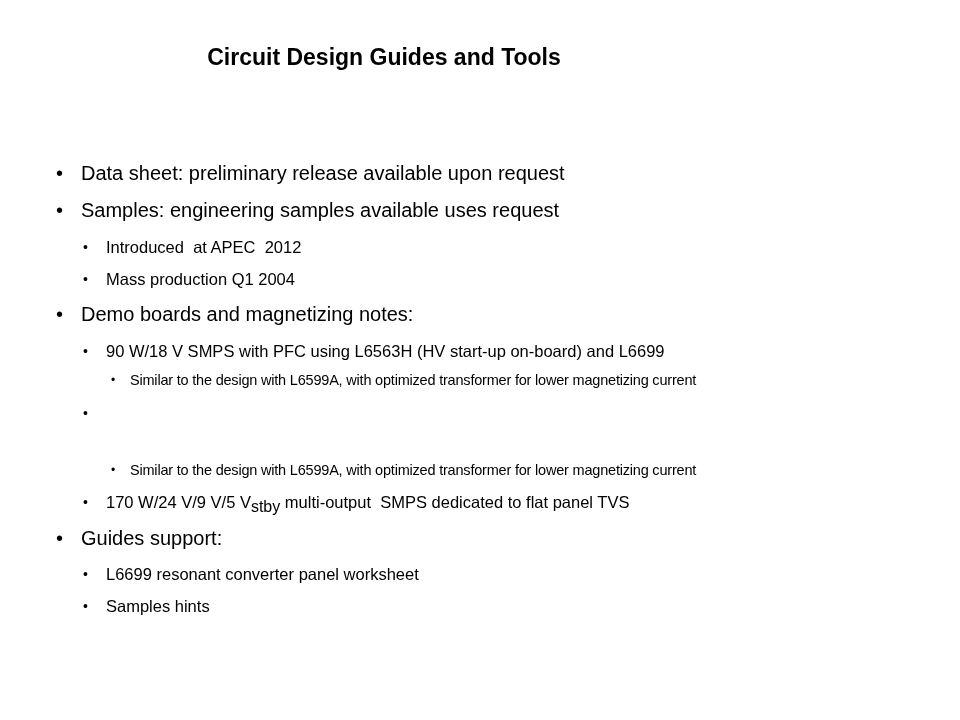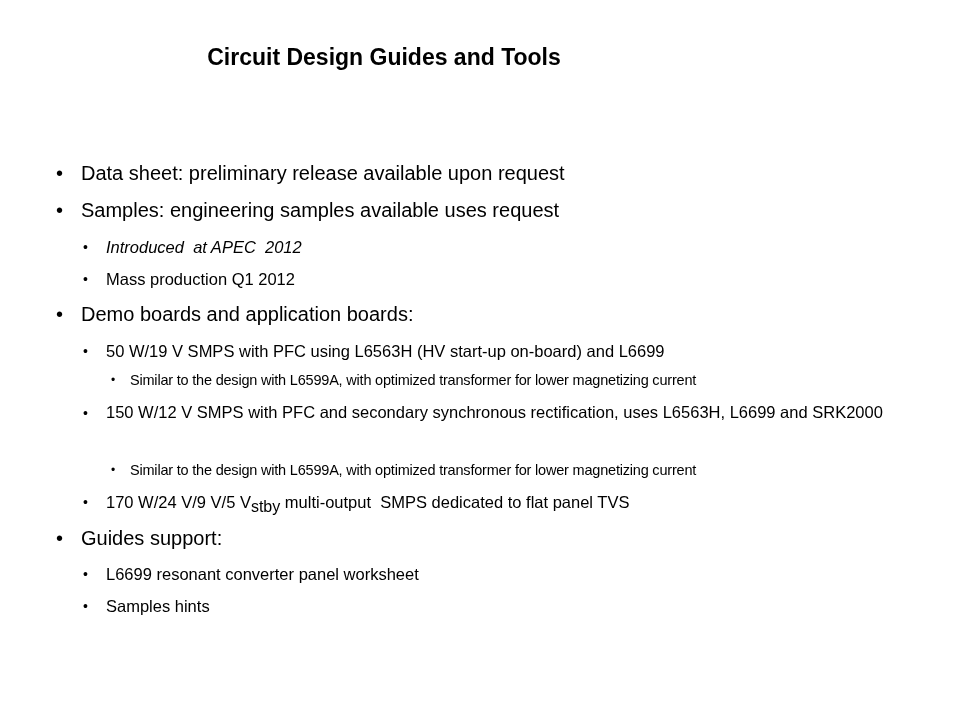--- a/index.html
+++ b/index.html
@@ -60,46 +60,45 @@
     <span>Data sheet: preliminary release available upon request</span>
   </div>
 
   <div class="item l1" style="left:81px; top:199px;">
     <span class="bullet">•</span>
     <span>Samples: engineering samples available uses request</span>
   </div>
 
   <div class="item l2" style="left:106px; top:238px;">
     <span class="bullet">•</span>
-    <span style="white-space:pre;font-style:italic;">Introduced  at APEC  2012</span>
+    <span style="white-space:pre;">Introduced  at APEC  2012</span>
   </div>
 
   <div class="item l2" style="left:106px; top:270px;">
     <span class="bullet">•</span>
-    <span>Mass production Q1 2012</span>
+    <span>Mass production Q1 2004</span>
   </div>
 
   <div class="item l1" style="left:81px; top:303px;">
     <span class="bullet">•</span>
-    <span>Demo boards and application boards:</span>
+    <span>Demo boards and magnetizing notes:</span>
   </div>
 
   <div class="item l2" style="left:106px; top:342px;">
     <span class="bullet">•</span>
-    <span>50 W/19 V SMPS with PFC using L6563H (HV start-up on-board) and L6699</span>
+    <span>90 W/18 V SMPS with PFC using L6563H (HV start-up on-board) and L6699</span>
   </div>
 
   <div class="item l3" style="left:130px; top:372px;">
     <span class="bullet">•</span>
     <span>Similar to the design with L6599A, with optimized transformer for lower magnetizing current</span>
   </div>
 
   <div class="item l2 wrap" style="left:106px; top:400px;">
     <span class="bullet">•</span>
-    <span>150 W/12 V SMPS with PFC and secondary synchronous rectification, uses L6563H, L6699 and SRK2000</span>
   </div>
 
   <div class="item l3" style="left:130px; top:462px;">
     <span class="bullet">•</span>
     <span>Similar to the design with L6599A, with optimized transformer for lower magnetizing current</span>
   </div>
 
   <div class="item l2" style="left:106px; top:493px;">
     <span class="bullet">•</span>
     <span><span style="white-space:pre;">170 W/24 V/9 V/5 V</span><span class="sub">stby</span><span style="white-space:pre;text-align:center;"> multi-output  SMPS dedicated to flat panel TVS</span></span>

